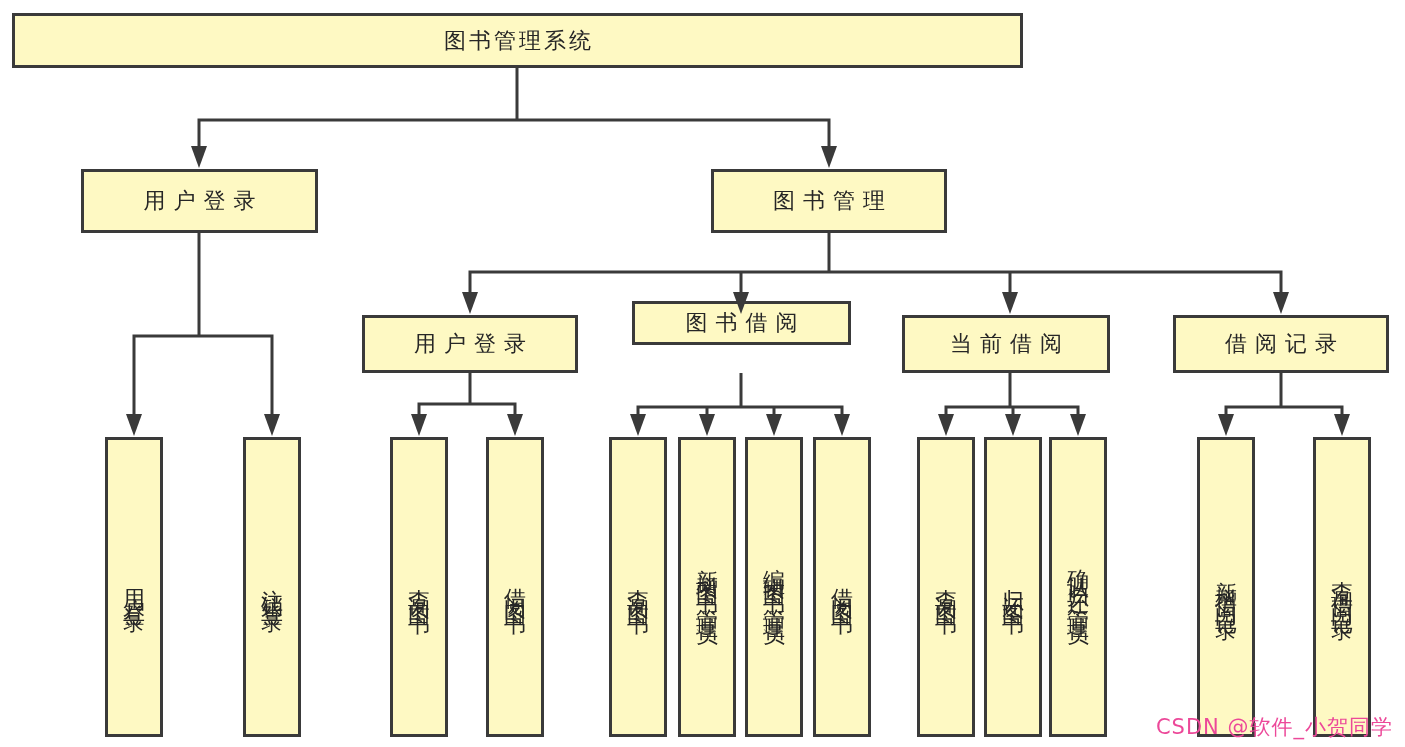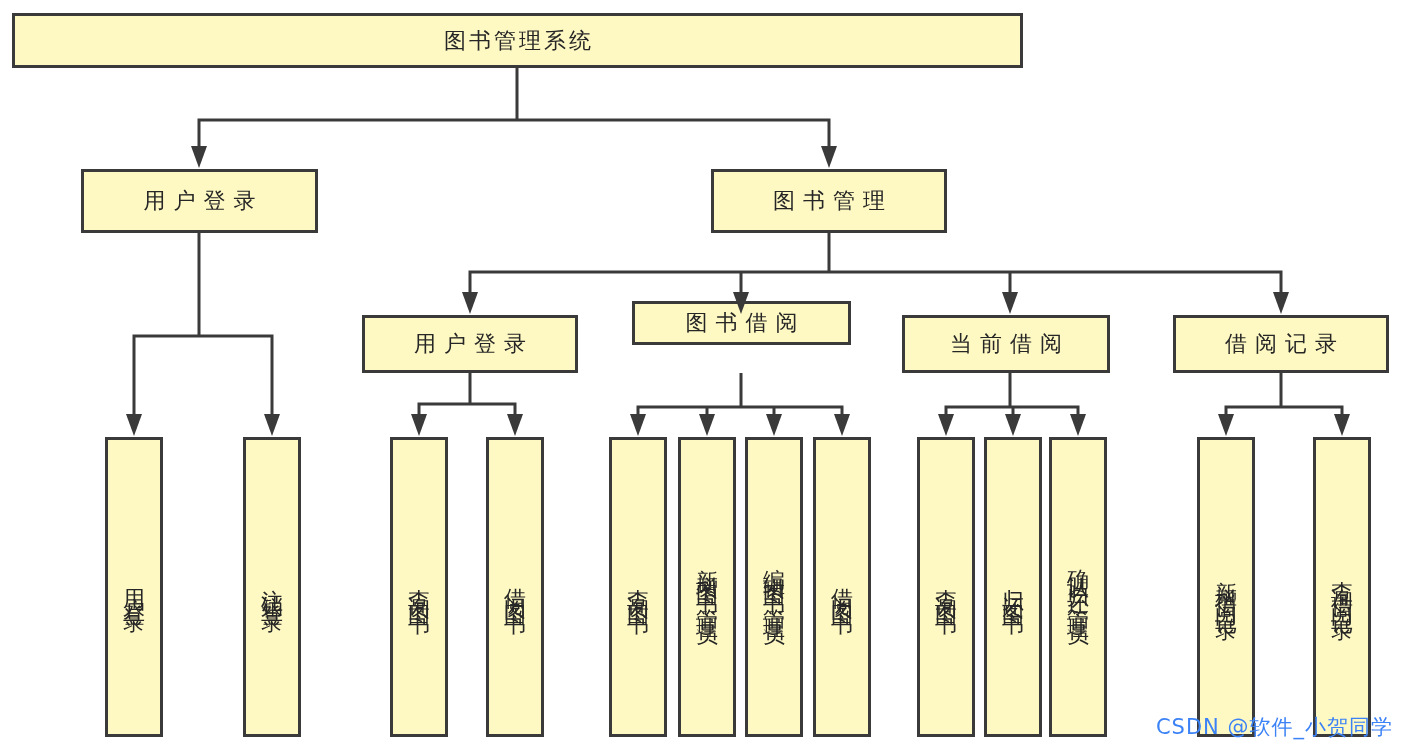--- a/index.html
+++ b/index.html
@@ -52,21 +52,21 @@
   .wires polygon{
     fill:#3a3a3a;
     stroke:none;
   }
   .watermark{
     position:absolute;
     right:12px;
     bottom:6px;
     font-size:21px;
     letter-spacing:1px;
-    color:#3b82f6;
+    color:#ec4899;
     white-space:nowrap;
   }
 </style>
 </head>
 <body>
 
 <div class="canvas">
 
   <div class="node" style="left:12px;top:13px;width:1011px;height:55px;">
     <span class="hlabel title">图书管理系统</span>

